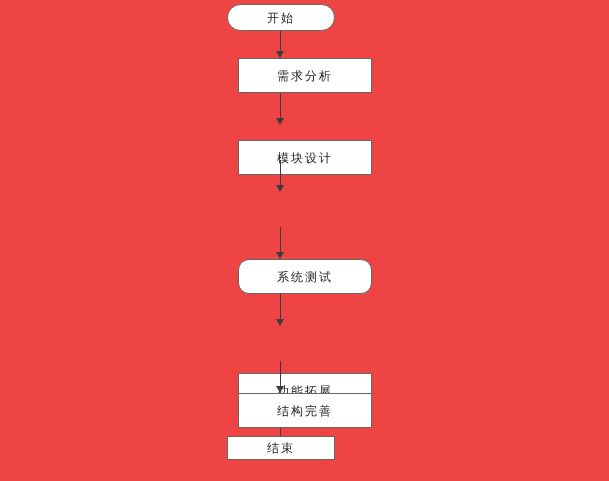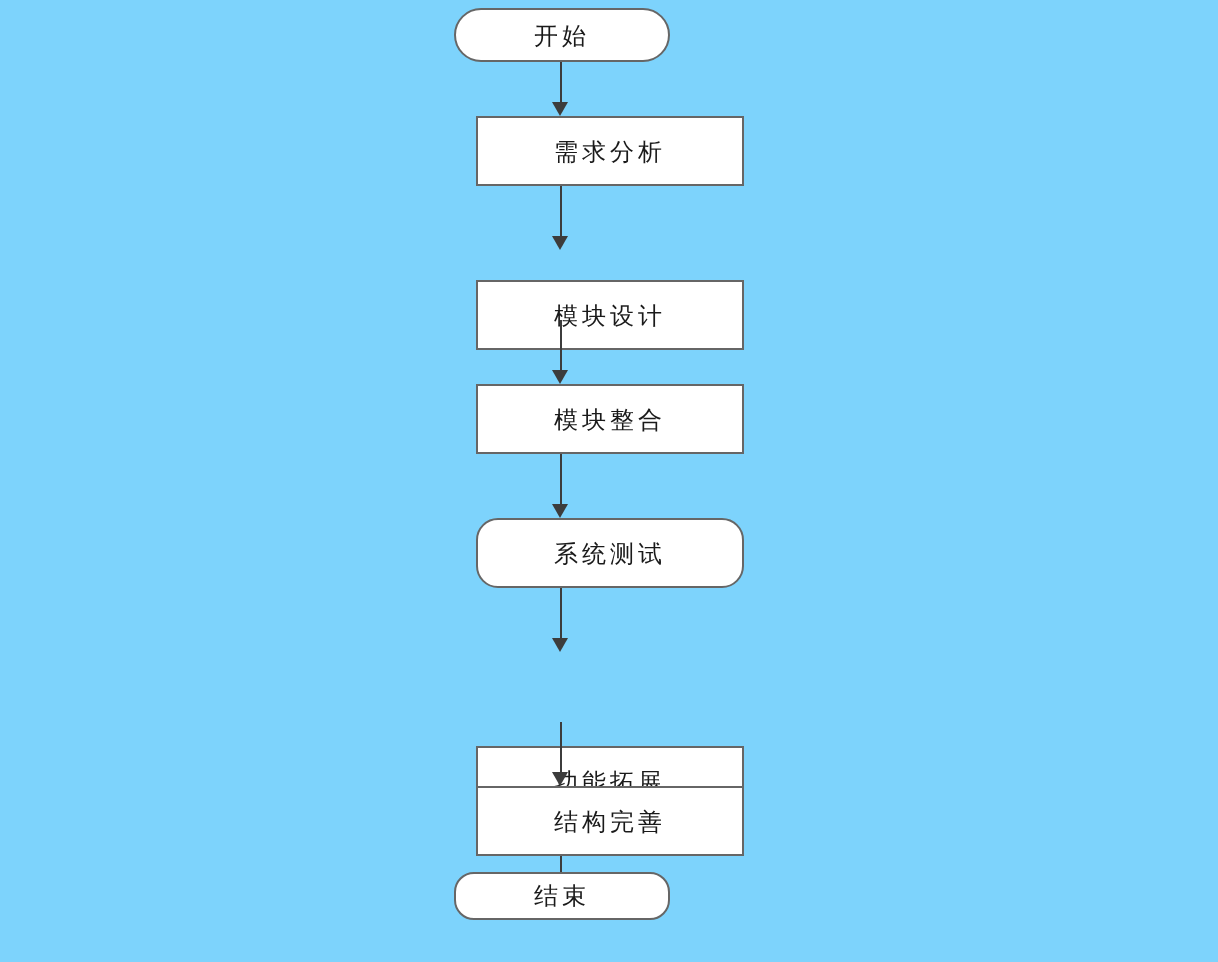--- a/index.html
+++ b/index.html
@@ -5,21 +5,21 @@
   html, body {
     margin: 0;
     padding: 0;
     background: #ffffff;
     font-family: "Liberation Sans", "DejaVu Sans", sans-serif;
   }
   .canvas {
     position: relative;
     width: 609px;
     height: 481px;
-    background: #7dd3fc;
+    background: #ef4444;
     overflow: hidden;
   }
   .node {
     position: absolute;
     box-sizing: border-box;
     background: #ffffff;
     border: 1px solid #666666;
     color: #1a1a1a;
     font-size: 12px;
     letter-spacing: 2px;
@@ -34,21 +34,21 @@
     width: 108px;
   }
   .terminal.start {
     top: 4px;
     height: 27px;
     border-radius: 14px;
   }
   .terminal.end {
     top: 436px;
     height: 24px;
-    border-radius: 10px;
+    border-radius: 0;
   }
   .process {
     left: 238px;
     width: 134px;
     height: 35px;
   }
   .p1 { top: 58px; }
   .p2 { top: 125px; margin-top: 15px; }
   .p3 { top: 192px; }
   .p4 { top: 259px; border-radius: 11px; }
@@ -110,23 +110,20 @@
 
   <div class="node process p2">
     <span>模块设计</span>
   </div>
 
   <div class="arrow a3">
     <div class="shaft"></div>
     <div class="head"></div>
   </div>
 
-  <div class="node process p3">
-    <span>模块整合</span>
-  </div>
 
   <div class="arrow a4">
     <div class="shaft"></div>
     <div class="head"></div>
   </div>
 
   <div class="node process p4">
     <span>系统测试</span>
   </div>
 

